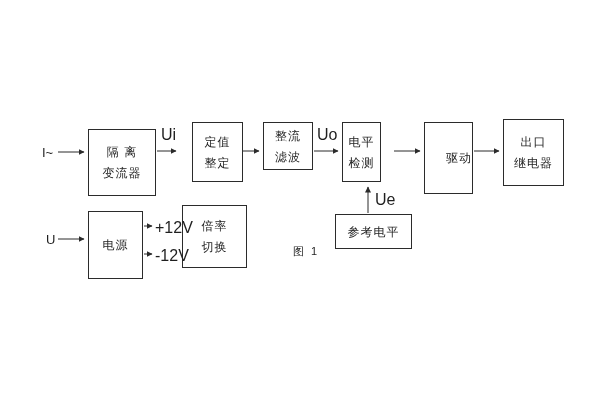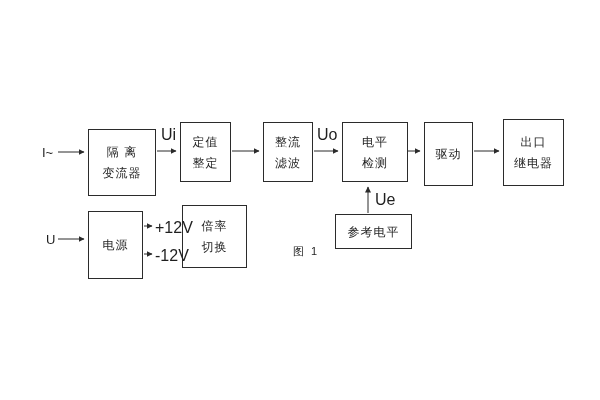--- a/index.html
+++ b/index.html
@@ -36,24 +36,24 @@
     line-height: 1;
     white-space: nowrap;
   }
   .wires {
     position: absolute;
     left: 0;
     top: 0;
   }
   
   .b-isolation { left: 88px;  top: 129px; width: 68px; height: 67px; }
-  .b-setting   { left: 180px; top: 122px; width: 51px; height: 60px; }
-  .b-rectifier { left: 263px; top: 122px; width: 50px; height: 60px; }
-  .b-level     { left: 342px; top: 122px; width: 66px; height: 60px; }
-  .b-drive     { left: 424px; top: 122px; width: 49px; height: 64px; }
+  .b-setting   { left: 192px; top: 122px; width: 51px; height: 60px; }
+  .b-rectifier { left: 263px; top: 122px; width: 50px; height: 48px; }
+  .b-level     { left: 342px; top: 122px; width: 39px; height: 60px; }
+  .b-drive     { left: 424px; top: 122px; width: 49px; height: 72px; align-items: flex-end; }
   .b-output    { left: 503px; top: 119px; width: 61px; height: 67px; }
   .b-power     { left: 88px;  top: 211px; width: 55px; height: 68px; }
   .b-ratio     { left: 182px; top: 205px; width: 65px; height: 63px; }
   .b-reference { left: 335px; top: 214px; width: 77px; height: 35px; }
   
   .l-input-i  { left: 42px;  top: 146px; font-size: 13px; }
   .l-input-u  { left: 46px;  top: 233px; font-size: 13px; }
   .l-ui       { left: 161px; top: 127px; }
   .l-uo       { left: 317px; top: 127px; }
   .l-ue       { left: 375px; top: 192px; }

